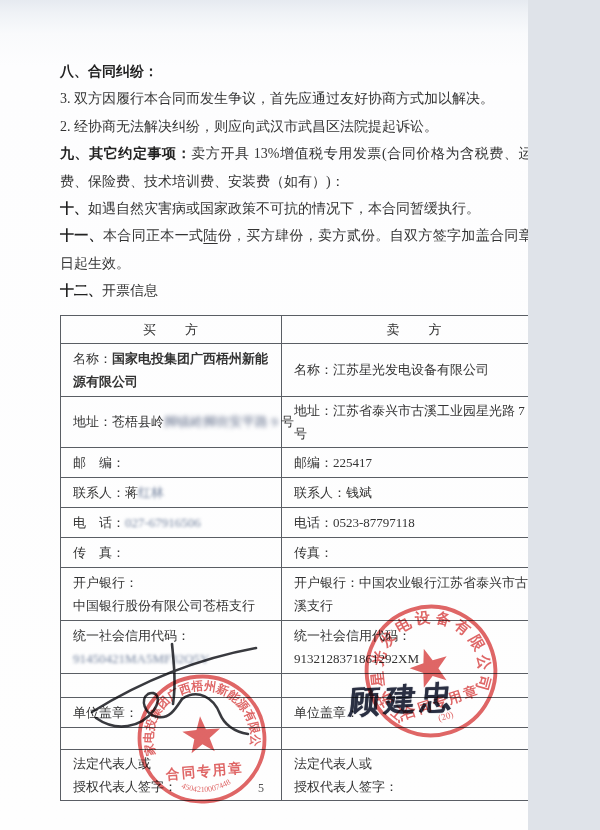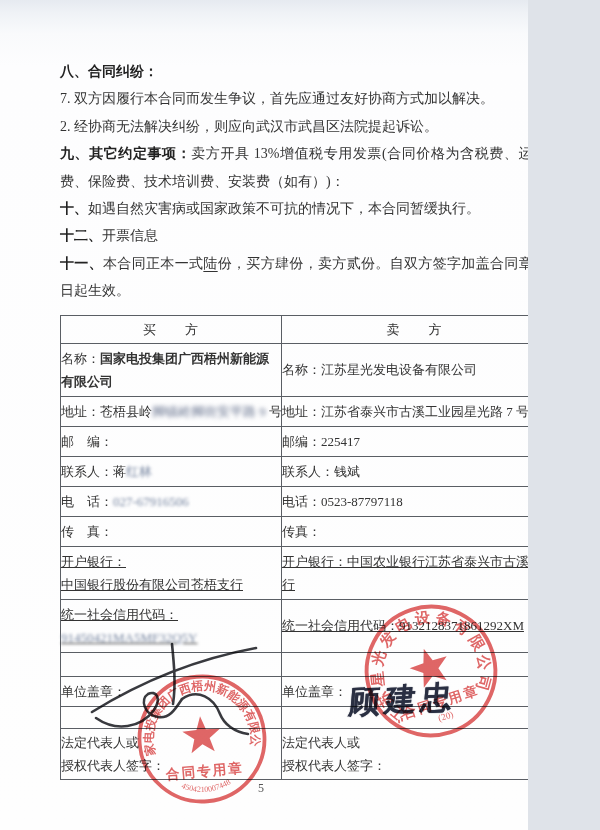--- a/index.html
+++ b/index.html
@@ -7,25 +7,25 @@
   .page{position:relative;width:528px;height:830px;overflow:hidden;
     background:linear-gradient(180deg,#e6eaf0 0%,#eff2f6 1.5%,#f9fafc 4%,#fdfdfe 8%,#fefefe 100%);
     font-family:"Liberation Serif","DejaVu Serif",serif;color:#2e2e31;}
   .doc{position:absolute;left:60px;top:58px;width:487px;}
   .para{margin:0;font-size:14px;line-height:27.4px;text-align:justify;color:#333;}
   .para b{color:#222;}
   .g{margin-top:0;}
   .u-mark{text-decoration:underline;text-underline-offset:3px;}
 
   table.invoice{margin-top:10px;border-collapse:collapse;width:487px;table-layout:fixed;}
-  table.invoice td{border:1px solid #5a5e64;font-size:13px;padding:2px 0;
+  table.invoice td{border:1px solid #5a5e64;font-size:13px;padding:2px 12px;
     vertical-align:middle;color:#333;line-height:23px;}
   col.c1{width:221px;} col.c2{width:266px;}
   td.th{text-align:center;font-size:14px;height:23px;letter-spacing:1px;}
-  tr.rname td{height:48px;} tr.r1 td{height:25px;} tr.r2 td{height:48px;text-decoration:underline;}
+  tr.rname td{height:48px;} tr.r1 td{height:25px;} tr.r2 td{height:48px;}
   tr.rblank1 td{height:19px;} tr.rblank2 td{height:17px;} tr.rrep td{height:44px;}
   .bold{font-weight:bold;}
   .blur{filter:blur(1.6px);color:#7685a0;}
   .blur2{filter:blur(2.1px);color:#5e6b88;}
   .pageno{position:absolute;left:258px;top:781px;font-size:12px;color:#555;}
 
   .stamp{position:absolute;color:#d84040;opacity:.8;mix-blend-mode:multiply;}
   .stamp text{fill:currentColor;}
   .sig-scrawl{position:absolute;left:86px;top:636px;z-index:5;mix-blend-mode:multiply;}
   .sig-name{position:absolute;left:349px;top:679px;z-index:5;font-size:31px;font-weight:700;
@@ -37,26 +37,26 @@
   .sv1{left:2px;top:0;font-size:25px;} .sv2{left:6px;top:42px;font-size:27px;}
   .sv3{left:1px;top:96px;font-size:23px;} .sv4{left:3px;top:152px;font-size:10px;}
 </style>
 </head>
 <body>
 
 <div class="page">
 
   <div class="doc">
     <p class="para"><b>八、合同纠纷：</b></p>
-    <p class="para">7. 双方因履行本合同而发生争议，首先应通过友好协商方式加以解决。</p>
+    <p class="para">3. 双方因履行本合同而发生争议，首先应通过友好协商方式加以解决。</p>
     <p class="para">2. 经协商无法解决纠纷，则应向武汉市武昌区法院提起诉讼。</p>
     <p class="para g"><b>九、其它约定事项：</b><span>卖方开具 13%增值税专用发票(合同价格为含税费、运杂费、保险费、技术培训费、安装费（如有）)：</span></p>
     <p class="para g"><b>十、</b><span>如遇自然灾害病或国家政策不可抗的情况下，本合同暂缓执行。</span></p>
+    <p class="para g"><b>十一、</b><span>本合同正本一式</span><span class="u-mark">陆</span><span>份，买方肆份，卖方贰份。自双方签字加盖合同章之日起生效。</span></p>
     <p class="para g"><b>十二、</b><span>开票信息</span></p>
-    <p class="para g"><b>十一、</b><span>本合同正本一式</span><span class="u-mark">陆</span><span>份，买方肆份，卖方贰份。自双方签字加盖合同章之日起生效。</span></p>
 
     <table class="invoice">
       <colgroup>
           <col class="c1">
           <col class="c2">
         </colgroup>
       <tbody>
           <tr>
         <td class="th">买　　方</td>
         <td class="th">卖　　方</td>

